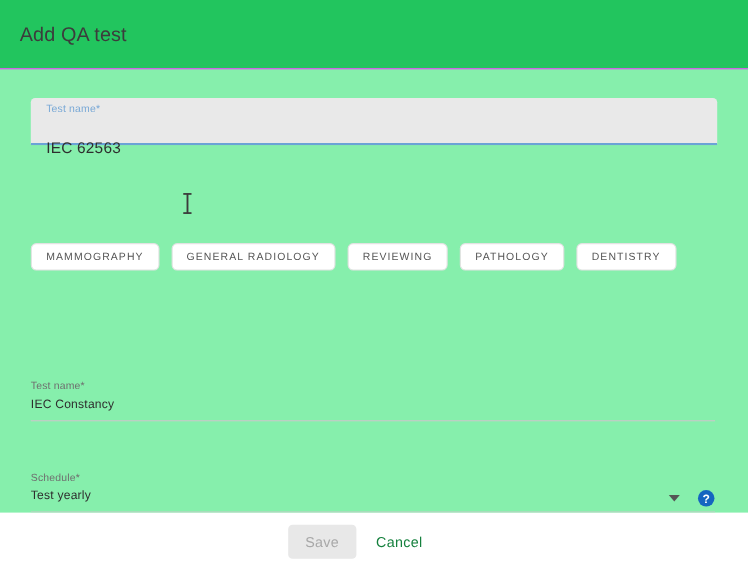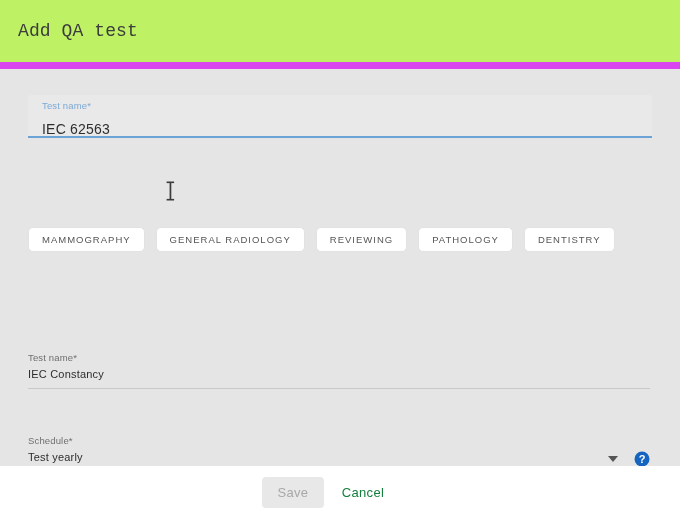--- a/index.html
+++ b/index.html
@@ -20,40 +20,39 @@
     height: 518px;
     display: flex;
     flex-direction: column;
     background: #ffffff;
     position: relative;
   }
 
   
   .dialog-header {
     height: 62px;
-    background: #bef264;
+    background: #22c55e;
     display: flex;
     align-items: center;
     padding: 0 18px;
     box-sizing: border-box;
     flex: 0 0 auto;
-    font-family: Liberation Mono, monospace;
   }
   .dialog-title {
     font-size: 18px;
     color: #3c3c3c;
     font-weight: 400;
     letter-spacing: 0.1px;
   }
 
   
   .dialog-body {
     flex: 1 1 auto;
-    background: #e5e5e5;
-    border-top: 7px solid #d946ef;
+    background: #86efac;
+    border-top: 1px solid #d946ef;
     position: relative;
     padding: 0;
     box-sizing: border-box;
     overflow: hidden;
   }
 
   
   .field-focused {
     position: absolute;
     left: 28px;
@@ -71,21 +70,21 @@
     color: #7aa9d6;
     letter-spacing: 0.15px;
     line-height: 12px;
     display: block;
   }
   .field-focused .f-value {
     font-size: 14px;
     color: #2e2e2e;
     line-height: 20px;
     display: block;
-    margin-top: 7px;
+    margin-top: 18px;
     letter-spacing: 0.2px;
   }
 
   
   .text-cursor {
     position: absolute;
     left: 166px;
     top: 112px;
     width: 9px;
     height: 20px;

